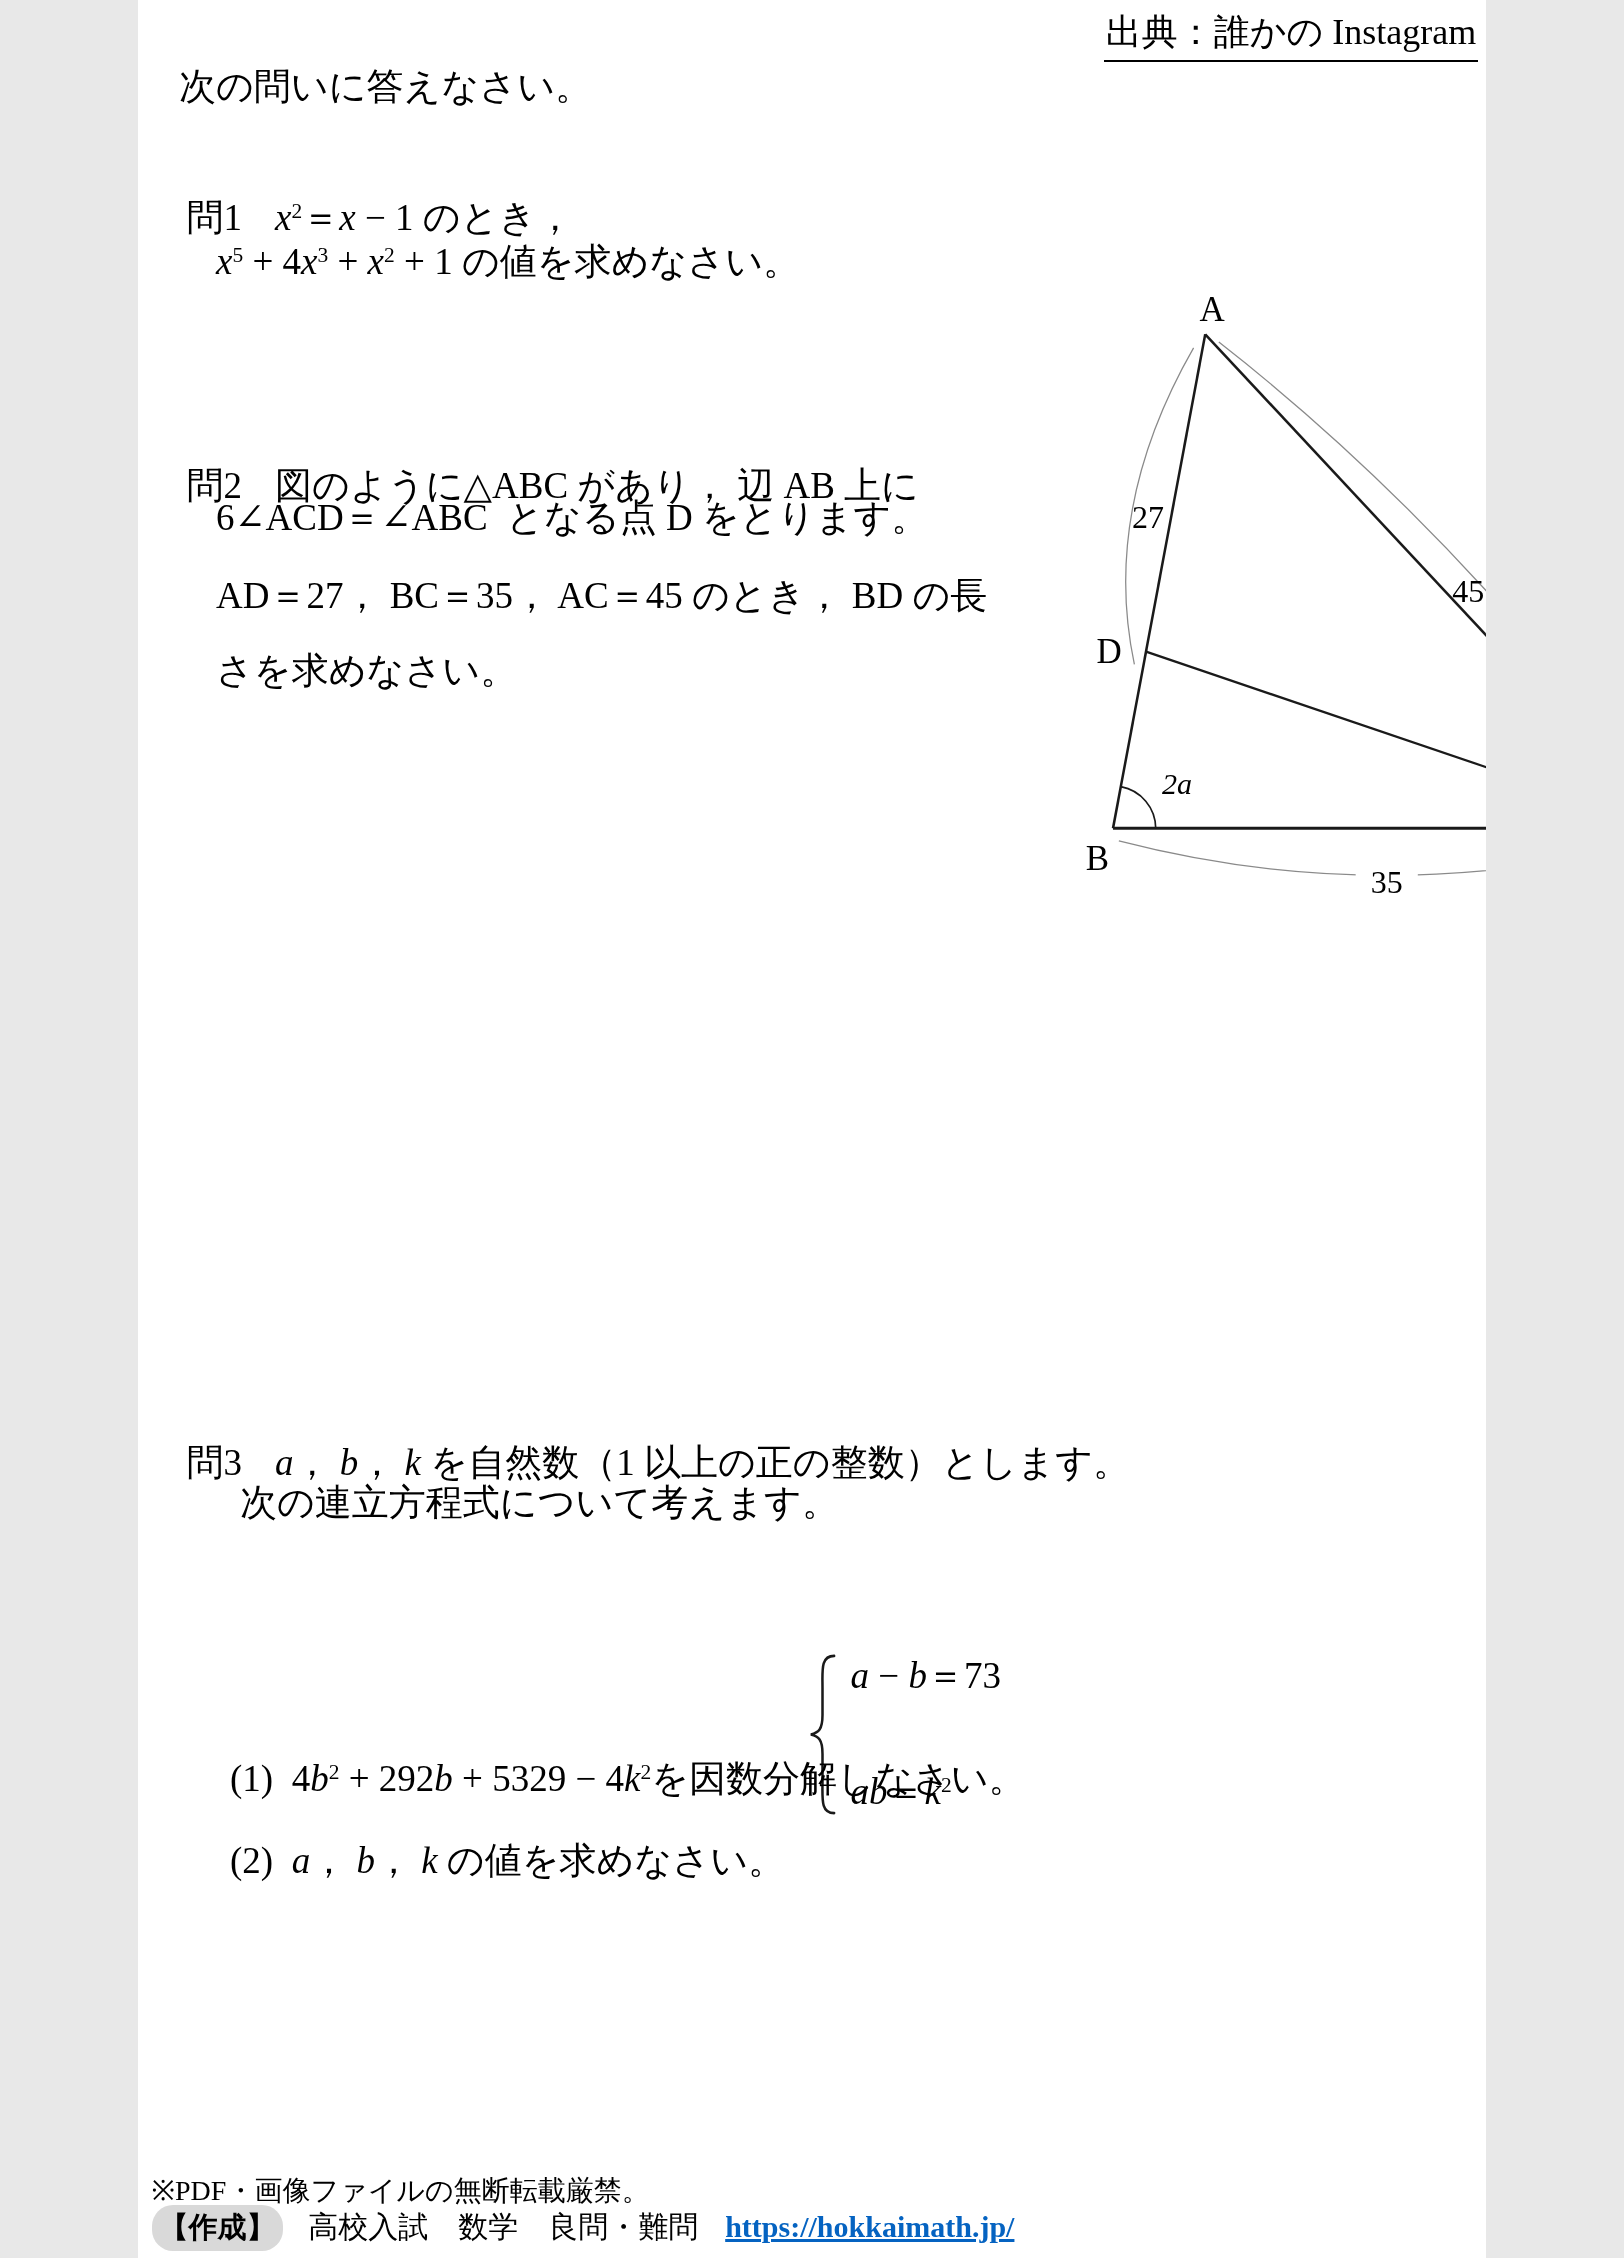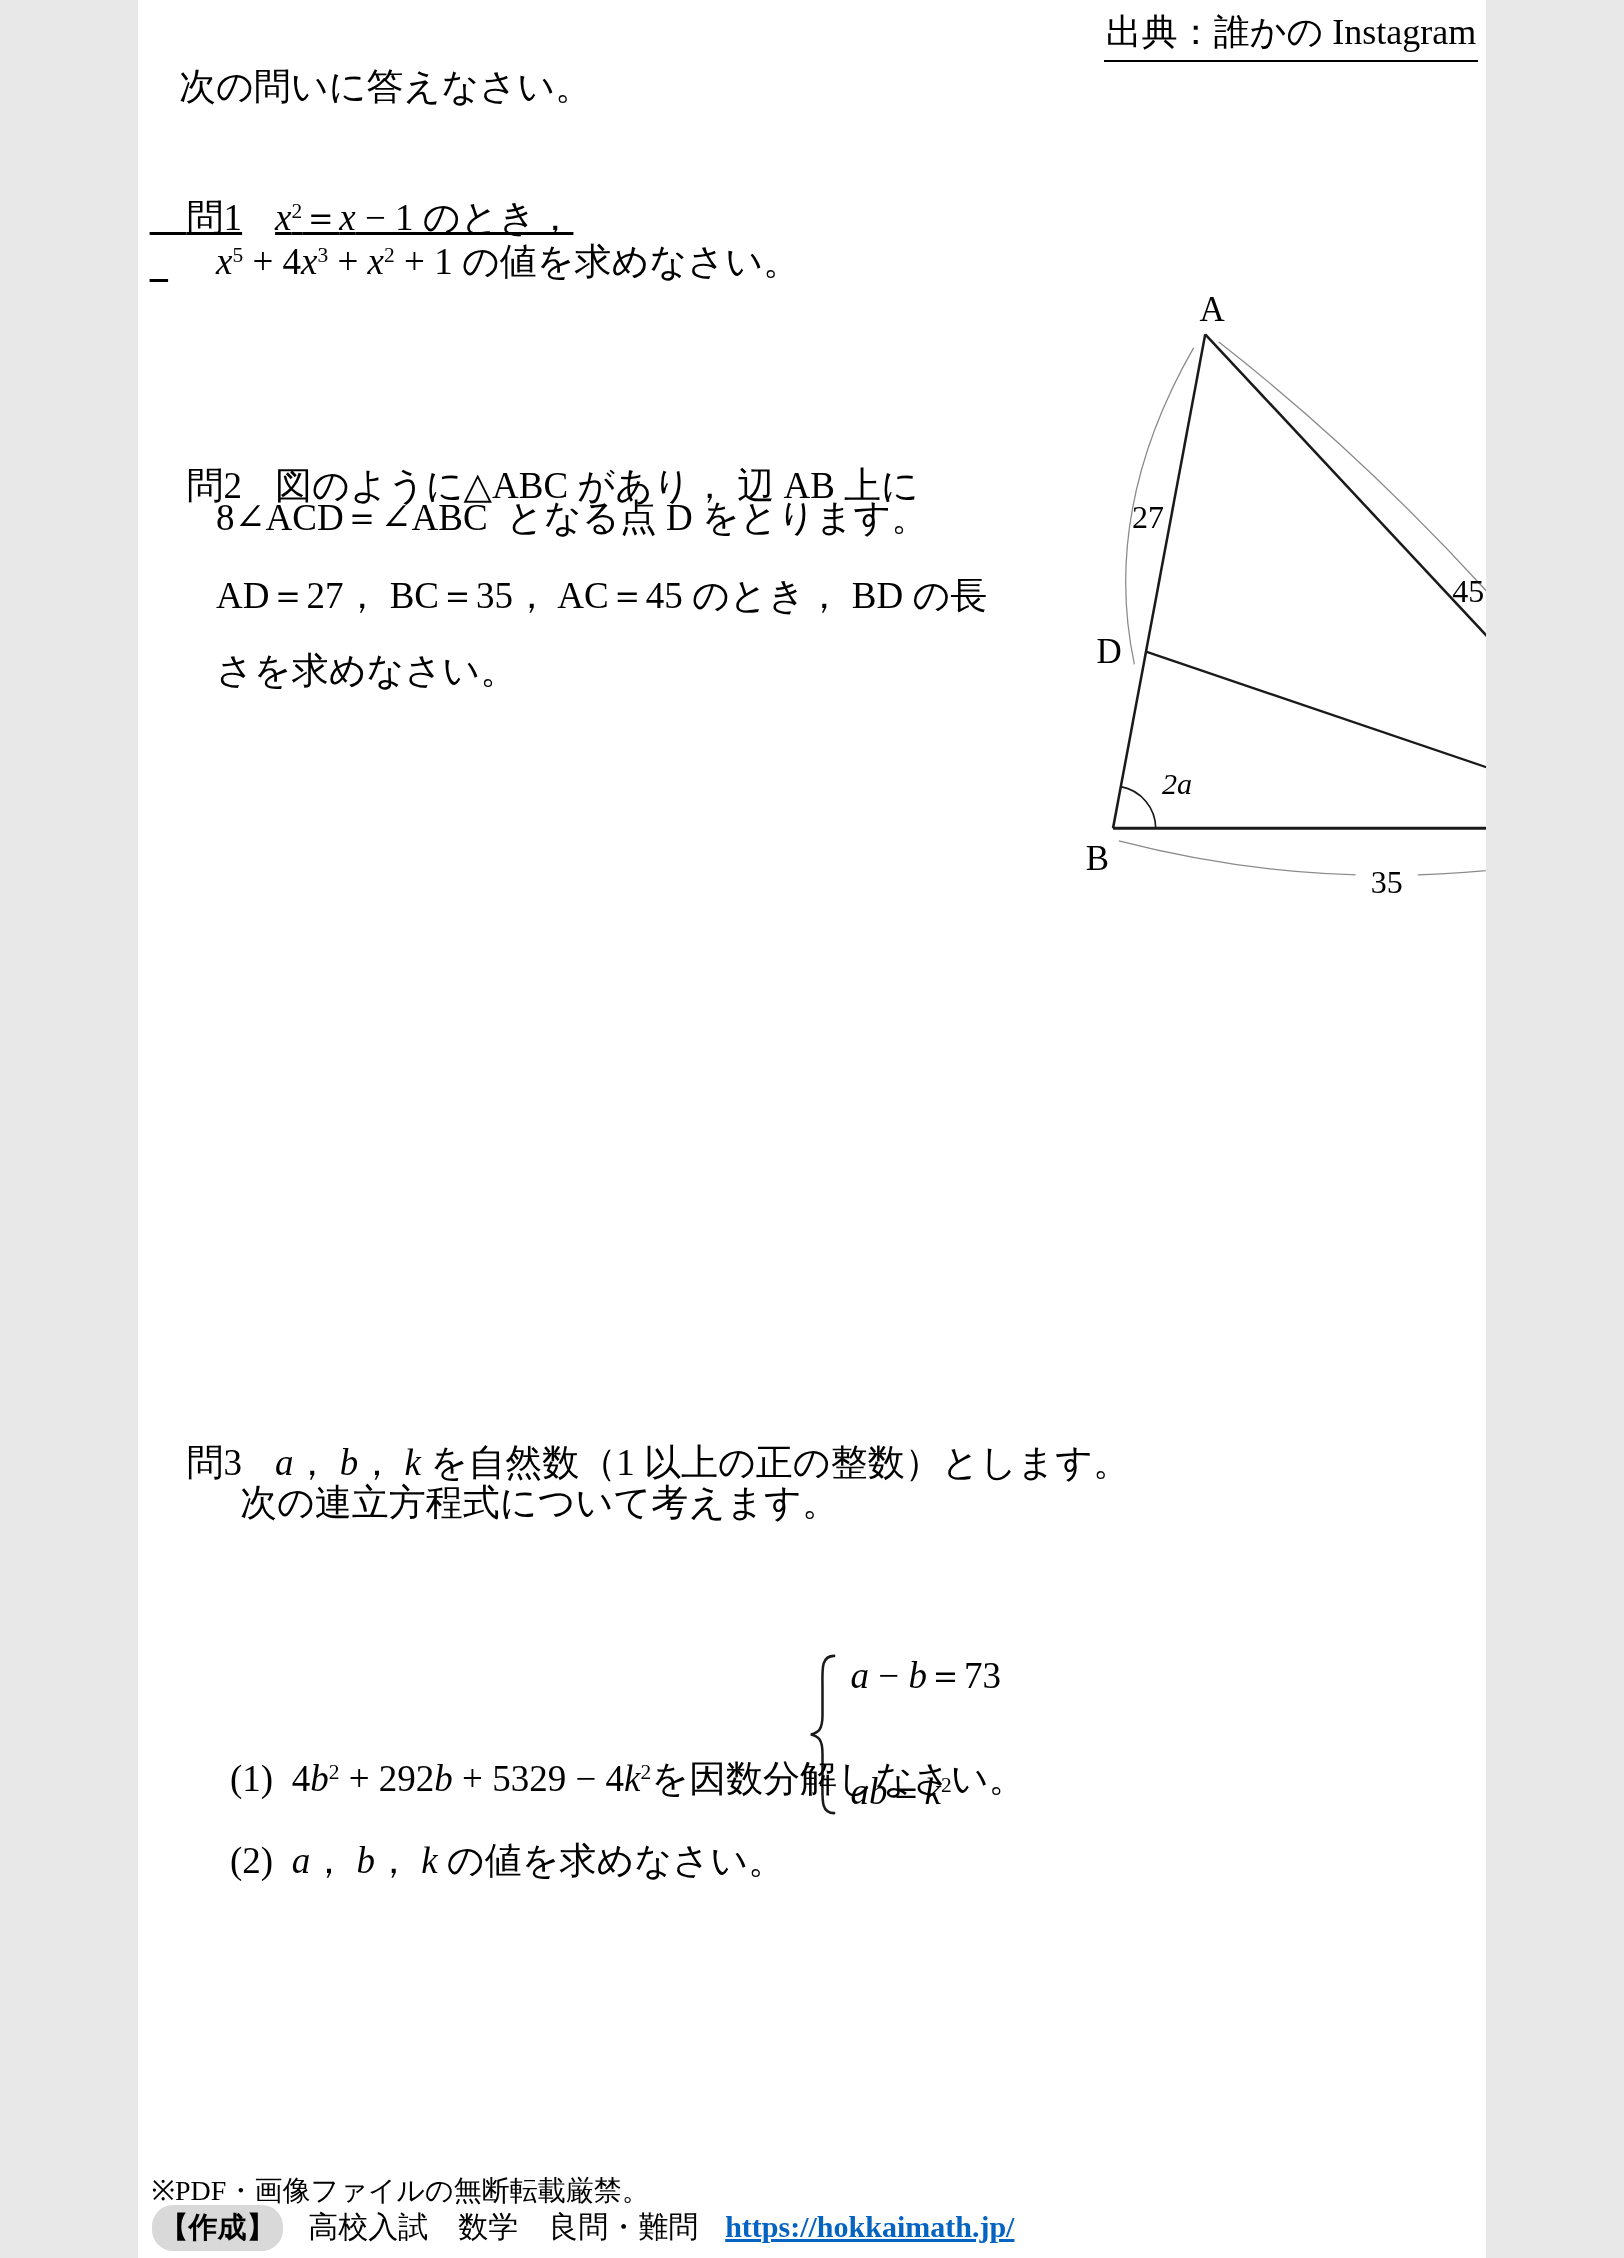--- a/index.html
+++ b/index.html
@@ -7,21 +7,21 @@
     position:relative;width:1348px;height:2258px;background:#ffffff;
     font-family:"Liberation Serif","DejaVu Serif",serif;color:#000;
     overflow:hidden;margin:0 auto;
   }
   .abs{position:absolute;white-space:pre;}
   .line{font-size:37px;line-height:1.25;}
   .it{font-style:italic;}
   sup{font-size:0.58em;vertical-align:0.55em;line-height:0;}
   #src{top:7.8px;right:7.8px;font-size:36px;border-bottom:2.9px solid #000;padding:0 1.9px 2.9px 1.9px;}
   #intro{top:64px;left:41px;}
-  #q1l1{top:149px;left:11.6px;text-decoration:underline;}
+  #q1l1{top:149px;left:11.6px;}
   #q1l2{top:239px;left:78px;}
   #q2l1{top:417px;left:11.6px;}
   #q2l2{top:495px;left:78px;}
   #q2l3{top:573px;left:78px;text-align:right;}
   #q2l4{top:648px;left:78px;}
   #figure{top:260px;left:922px;width:703px;height:660px;}
   #q3l1{top:1394px;left:11.6px;}
   #q3l2{top:1480px;left:102px;}
   #system{top:1600px;left:668px;display:flex;align-items:center;}
   #system .eqs{margin-left:11.6px;}
@@ -46,21 +46,21 @@
   <div id="intro" class="abs line">次の問いに答えなさい。</div>
 
   <div id="q1l1" class="abs line">
     <span class="qlabel">問1</span><span><span class="it">x</span><sup>2</sup><span>＝</span><span class="it">x</span><span> − 1 のとき，</span></span>
   </div>
   <div id="q1l2" class="abs line"><span class="it">x</span><sup>5</sup><span> + 4</span><span class="it">x</span><sup>3</sup><span> + </span><span class="it">x</span><sup>2</sup><span> + 1 の値を求めなさい。</span></div>
 
   <div id="q2l1" class="abs line">
     <span class="qlabel">問2</span><span>図のように△ABC があり， 辺 AB 上に</span>
   </div>
-  <div id="q2l2" class="abs line">8∠ACD＝∠ABC  となる点 D をとります。</div>
+  <div id="q2l2" class="abs line">6∠ACD＝∠ABC  となる点 D をとります。</div>
   <div id="q2l3" class="abs line">AD＝27， BC＝35， AC＝45 のとき， BD の長</div>
   <div id="q2l4" class="abs line">さを求めなさい。</div>
 
   <div id="figure" class="abs">
     <svg viewBox="0 0 724 680" width="703" height="660">
 
       <path d="M 121 72 Q 26 238 60 398" fill="none" stroke="#8a8a8a" stroke-width="1.3"></path>
       <path d="M 147 66 Q 396 260 614 556" fill="none" stroke="#8a8a8a" stroke-width="1.3"></path>
       <path d="M 44 580 Q 322 652 606 578" fill="none" stroke="#8a8a8a" stroke-width="1.3"></path>
 

